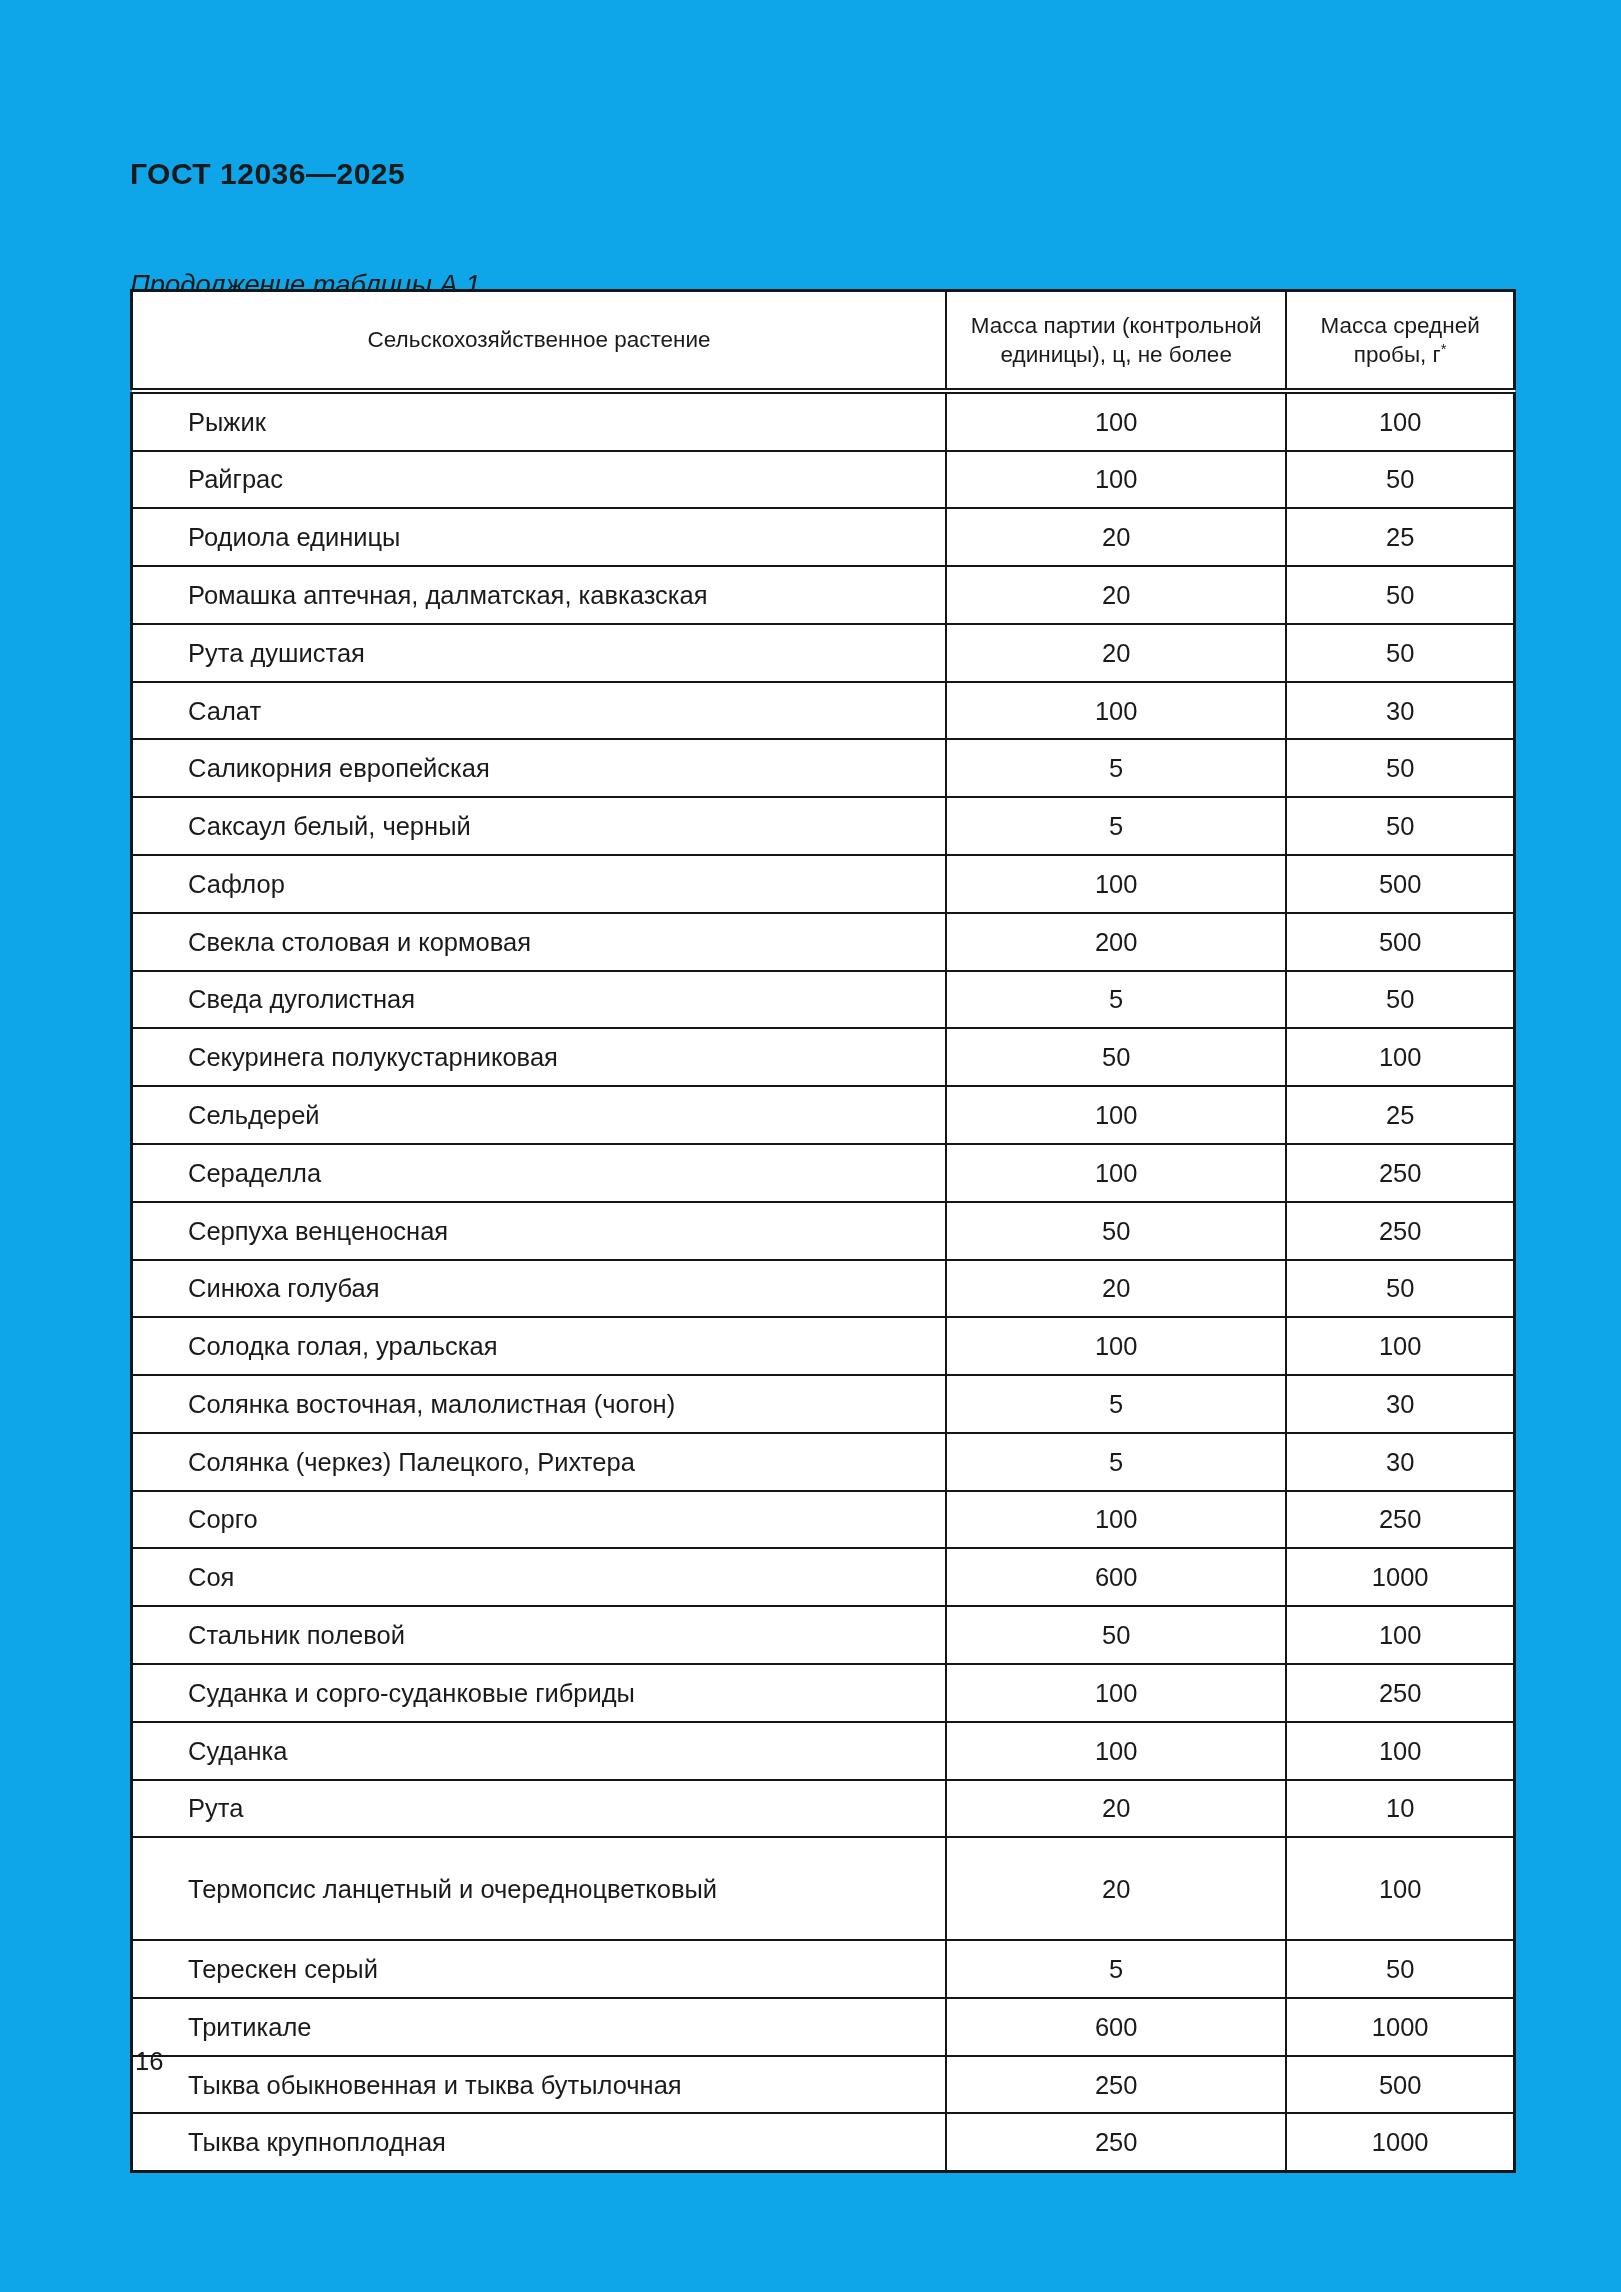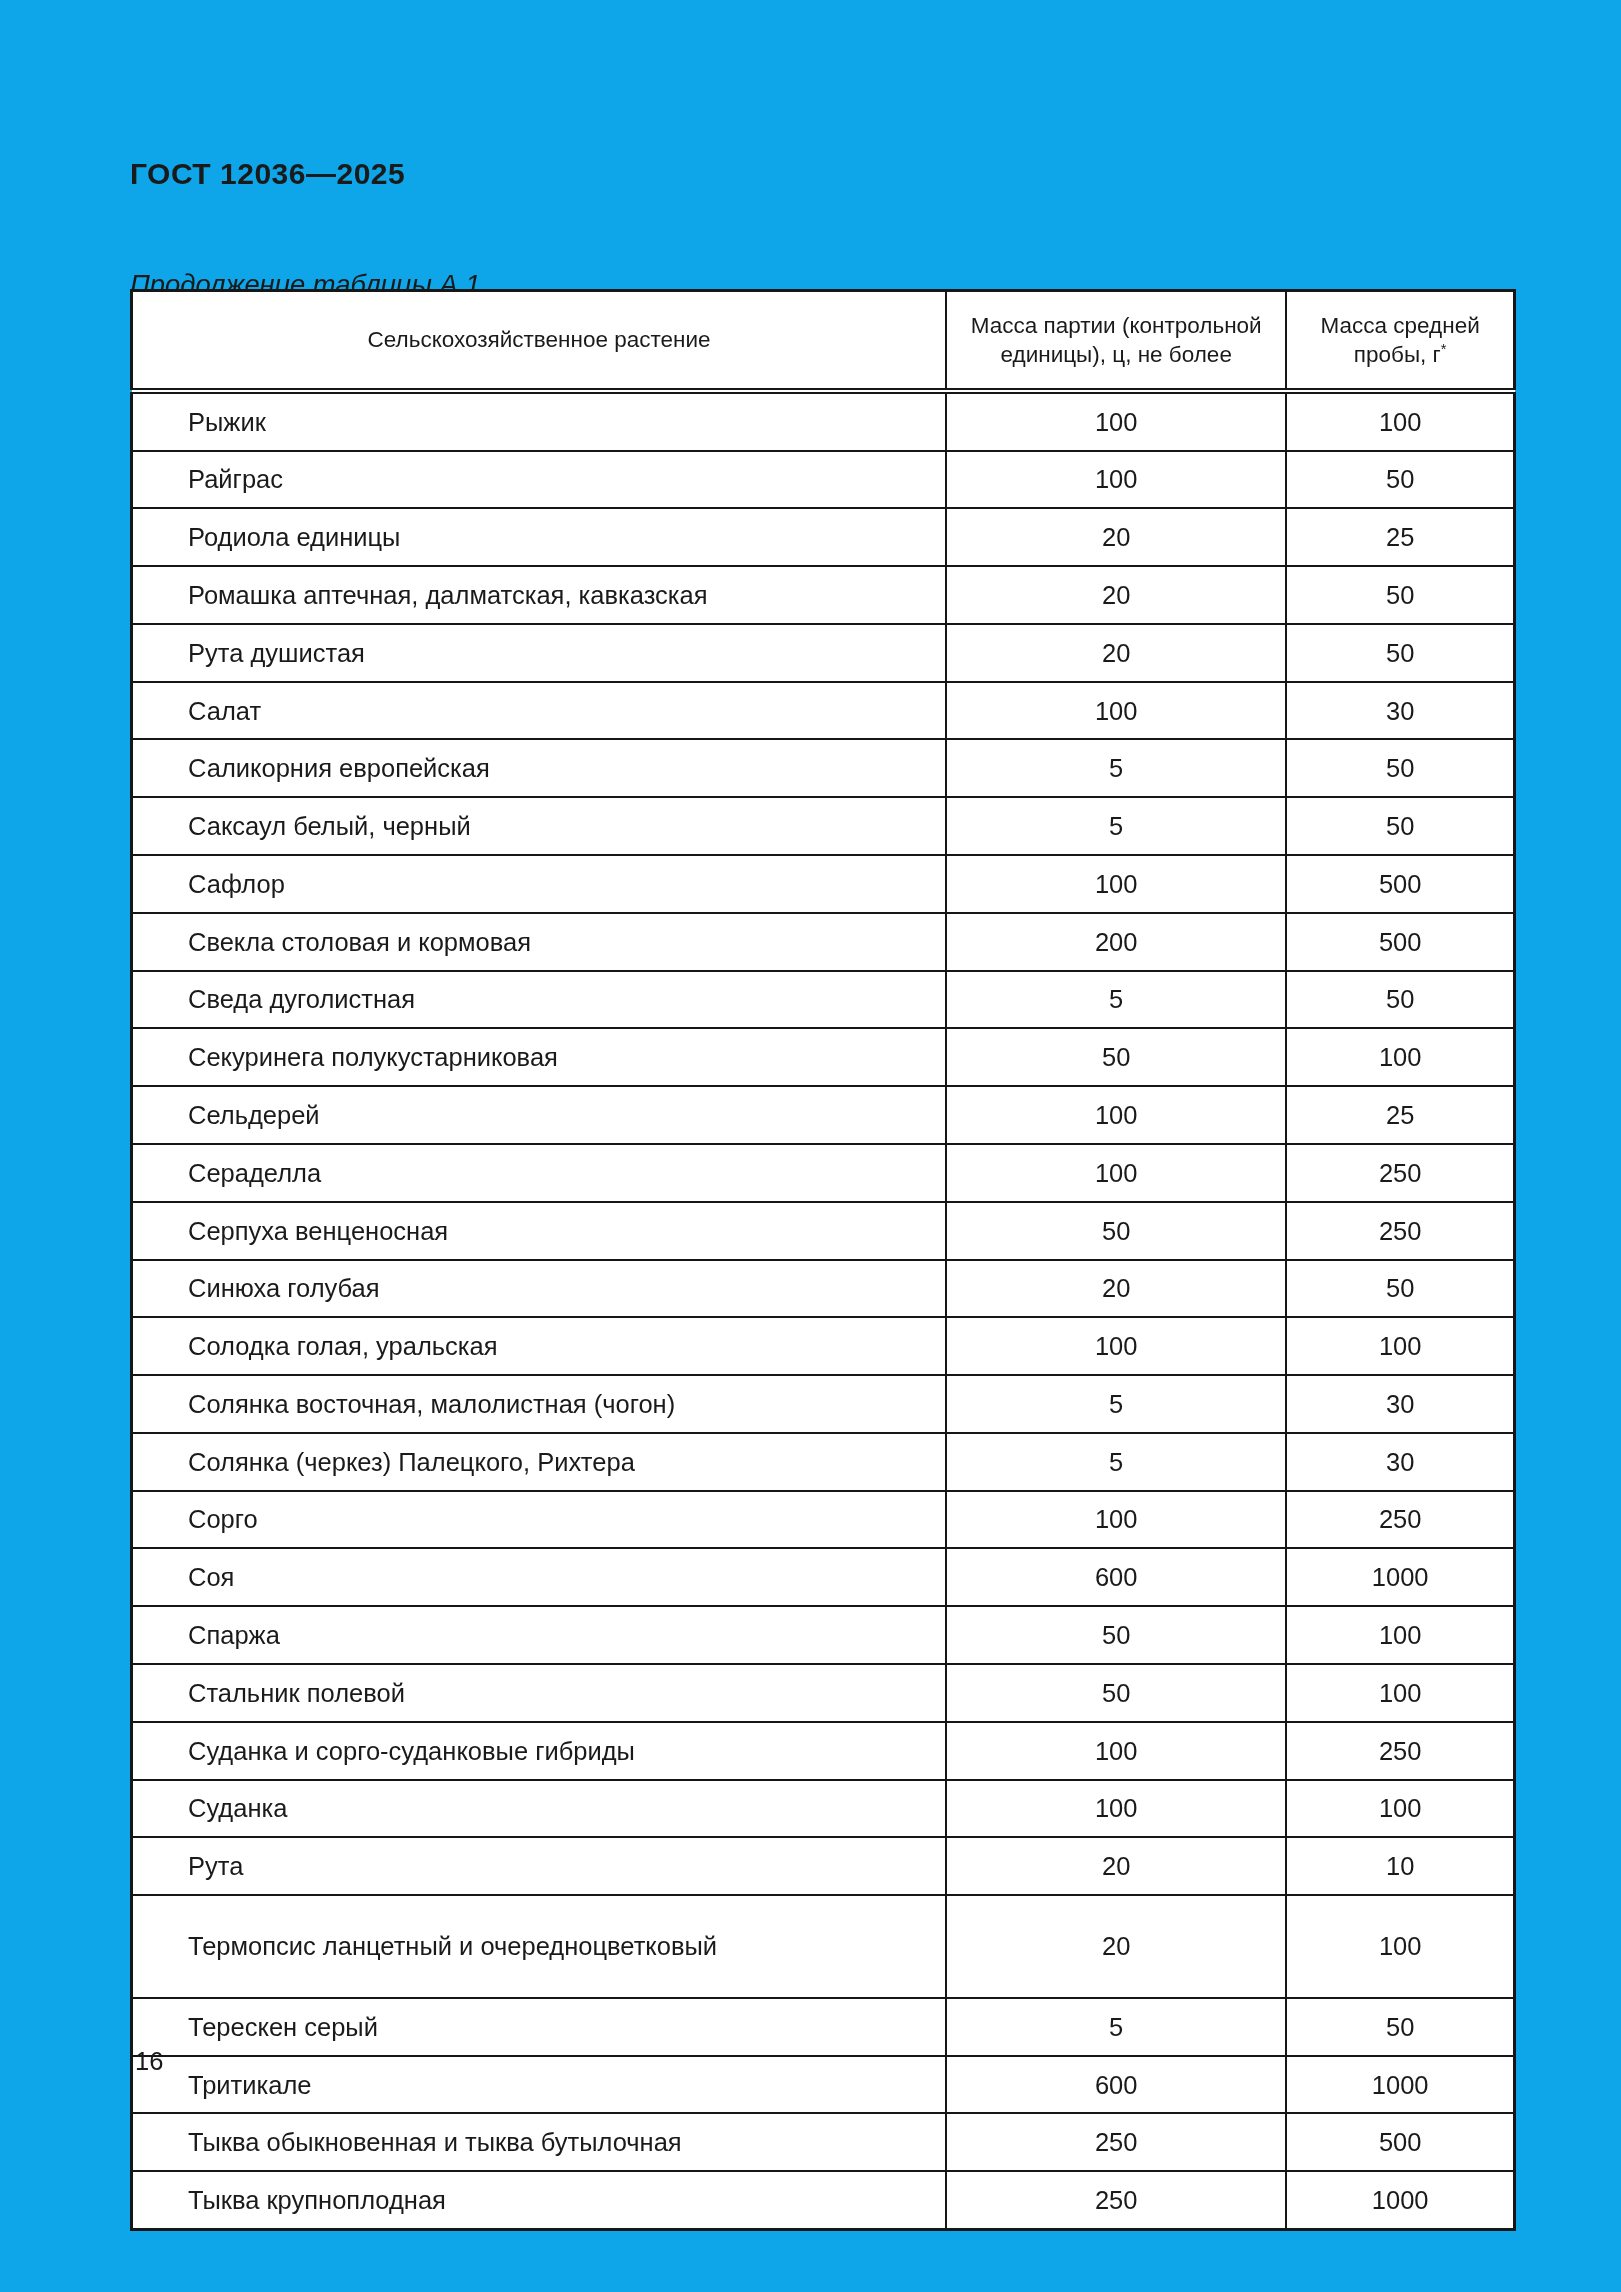--- a/index.html
+++ b/index.html
@@ -210,25 +210,20 @@
     <td class="cell-plant">Сорго</td>
     <td class="cell-num">100</td>
     <td class="cell-num">250</td>
   </tr>
         <tr>
     <td class="cell-plant">Соя</td>
     <td class="cell-num">600</td>
     <td class="cell-num">1000</td>
   </tr>
         <tr>
-    <td class="cell-plant">Спаржа</td>
-    <td class="cell-num">50</td>
-    <td class="cell-num">100</td>
-  </tr>
-        <tr>
     <td class="cell-plant">Стальник полевой</td>
     <td class="cell-num">50</td>
     <td class="cell-num">100</td>
   </tr>
         <tr>
     <td class="cell-plant">Суданка и сорго-суданковые гибриды</td>
     <td class="cell-num">100</td>
     <td class="cell-num">250</td>
   </tr>
         <tr>

